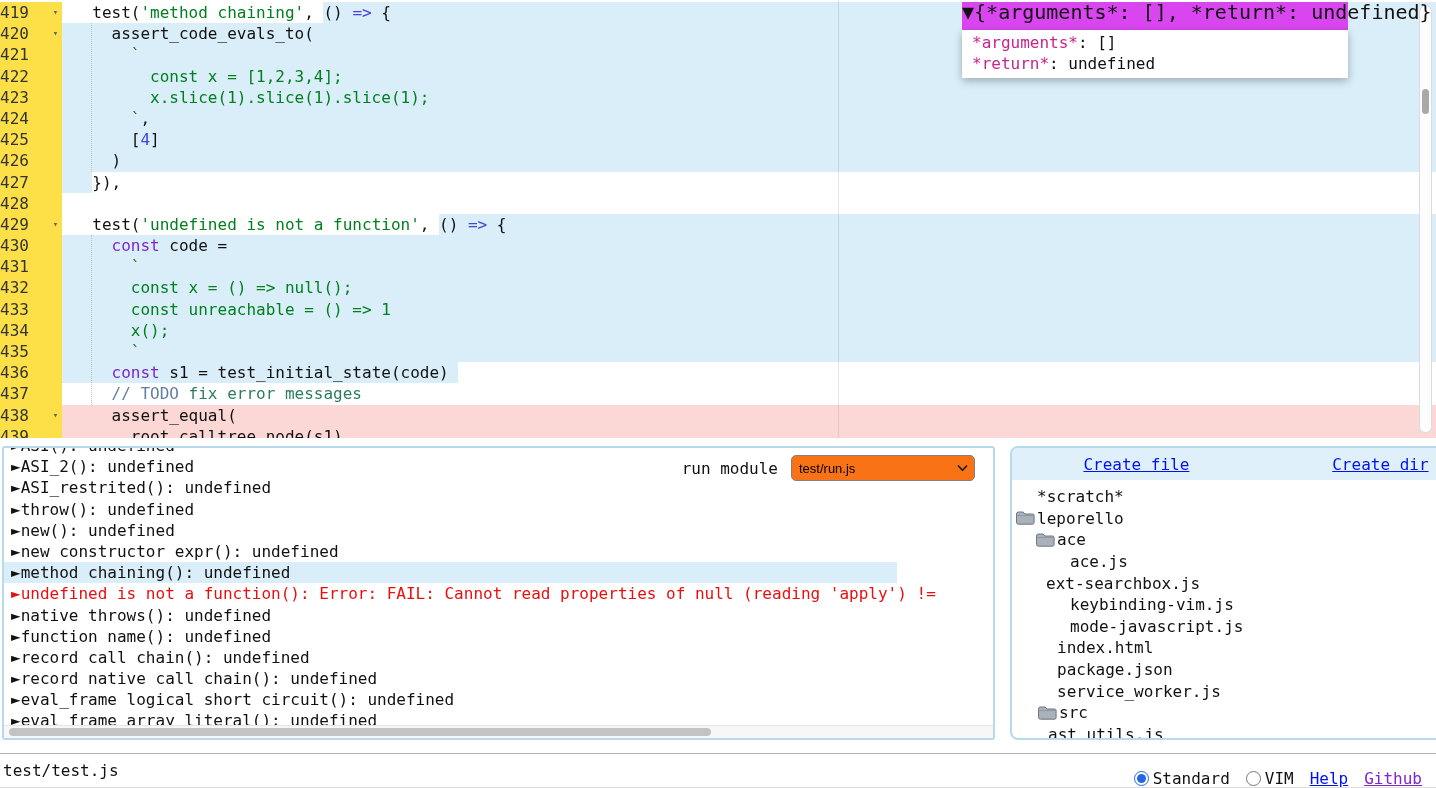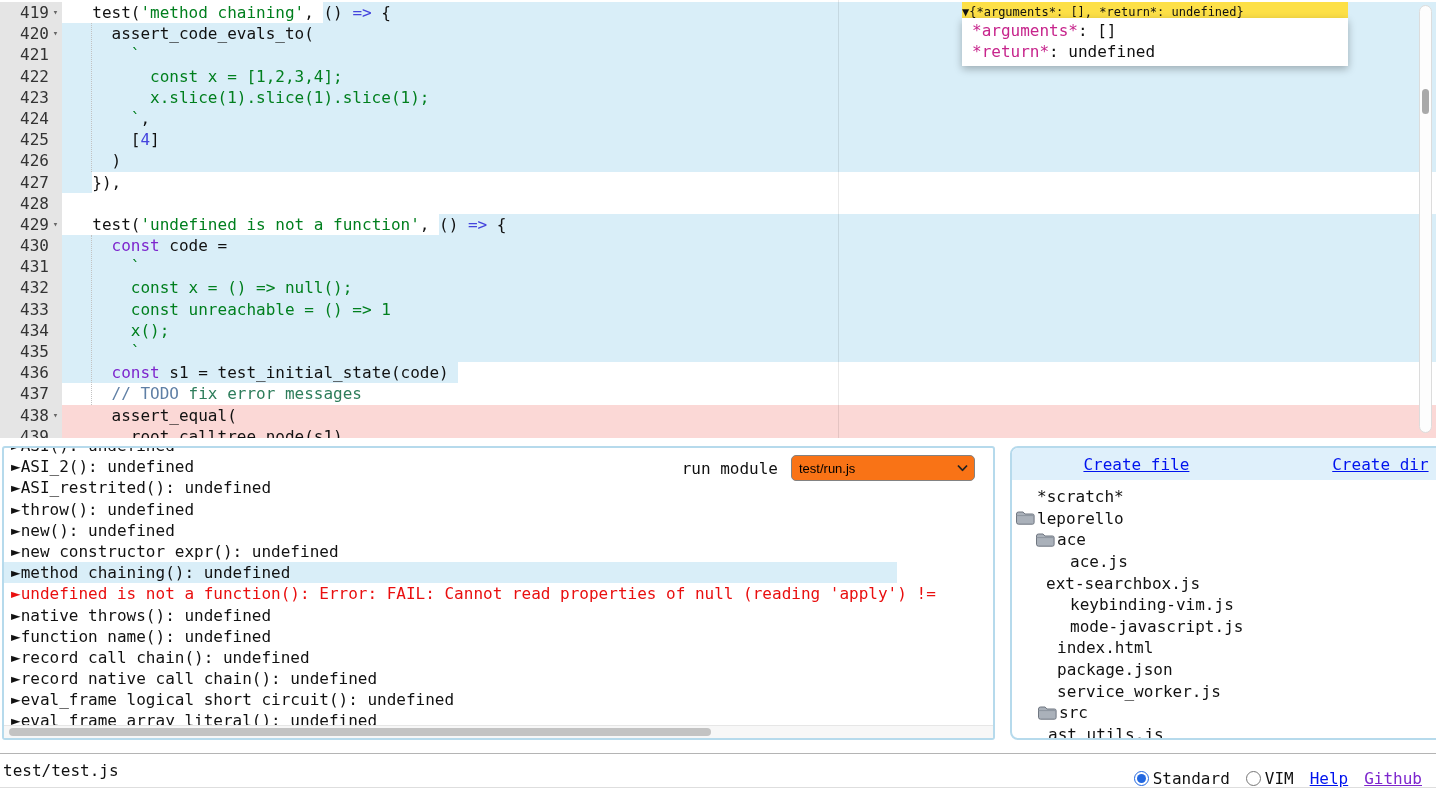--- a/index.html
+++ b/index.html
@@ -4,21 +4,21 @@
 <style>
   * { box-sizing: border-box; }
   html,body { margin:0; padding:0; background:#fff; }
   body { font-family:"DejaVu Sans Mono", monospace; }
   .app { position:relative; width:1436px; height:788px; overflow:hidden; background:#fff; }
 
   
   .editor { position:absolute; left:0; top:0; width:1436px; height:438px; overflow:hidden; background:#fff; }
   #editor-lines { position:absolute; left:0; top:2px; right:0; }
   .ed-row { display:flex; height:21.2px; }
-  .gutter { flex:0 0 62px; width:62px; background:#e5e5e5; display:flex; justify-content:flex-end; align-items:center; color:#333; font-size:16px; line-height:21.2px; }
+  .gutter { flex:0 0 62px; width:62px; background:#fde047; display:flex; justify-content:space-between; align-items:center; color:#333; font-size:16px; line-height:21.2px; }
   .fold { width:13px; font-size:9px; color:#666; text-align:center; }
   .codecell { position:relative; flex:1; }
   .hl { position:absolute; top:0; bottom:0; }
   .hl.blue { background:#d9eef8; }
   .hl.pink { background:#fbd8d6; }
   .codetext { position:relative; z-index:2; display:block; padding-left:11px; white-space:pre; font-size:16px; line-height:21.2px; color:#111; }
   .tk-plain { color:#111; }
   .tk-str   { color:#007f1e; }
   .tk-kw    { color:#7d26cd; }
   .tk-op    { color:#4444dd; }
@@ -27,21 +27,21 @@
   .tk-cmt   { color:#2e7d5b; }
   .ruler { position:absolute; left:838px; top:0; height:438px; width:1px; background:rgba(0,0,0,0.09); z-index:3; }
   .iguide { position:absolute; left:91px; width:0; border-left:1px dotted #c2c2c2; z-index:3; }
   .iguide.g1 { top:23px; height:149px; }
   .iguide.g2 { top:235px; height:170px; }
   .ed-scroll { position:absolute; right:4px; top:5px; width:13px; height:428px; background:#fdfdfd; border:1px solid #dcdcdc; border-radius:7px; z-index:5; }
   .ed-scroll .thumb { position:absolute; left:2px; top:83px; width:7px; height:25px; background:#a9a9a9; border-radius:4px; }
 
   
   .tooltip { position:absolute; left:962px; top:2px; z-index:10; width:386px; }
-  .tt-header { background:#fde047; height:16px; line-height:21px; font-size:12px; white-space:pre; color:#111; }
+  .tt-header { background:#d946ef; height:28px; line-height:21px; font-size:20px; white-space:pre; color:#111; }
   .tt-body { background:#fff; box-shadow:0 3px 8px rgba(0,0,0,0.28); padding:2px 0 4px 10px; }
   .tt-row { height:21.2px; line-height:21.2px; font-size:16px; white-space:pre; color:#111; }
   .tt-key { color:#c7258c; }
 
   
   .results { position:absolute; left:2px; top:446px; width:993px; height:294px; border:2px solid #b6daec; border-radius:3px; background:#fff; overflow:hidden; }
   #results-list { margin-top:-13px; }
   .res-row { height:21.2px; line-height:21.2px; font-size:16px; white-space:pre; padding-left:7px; display:flex; color:#111; }
   .res-row.selected { background:#d9eef8; width:893px; }
   .res-row.error { color:#e90f0f; }

